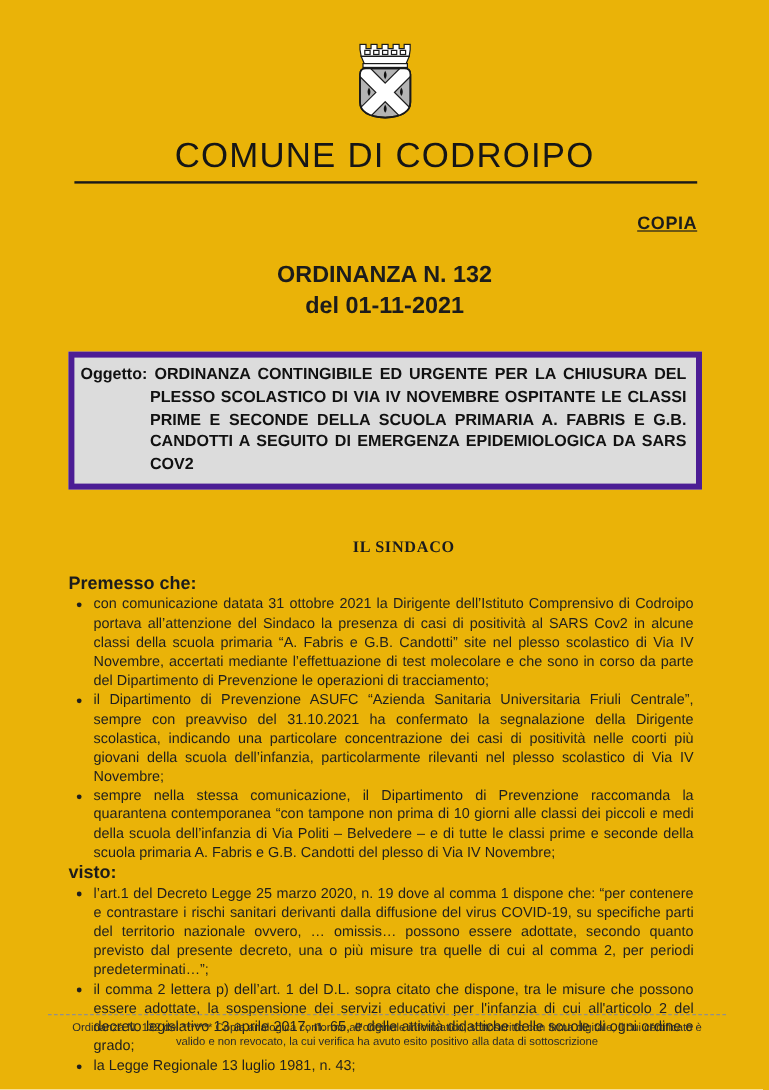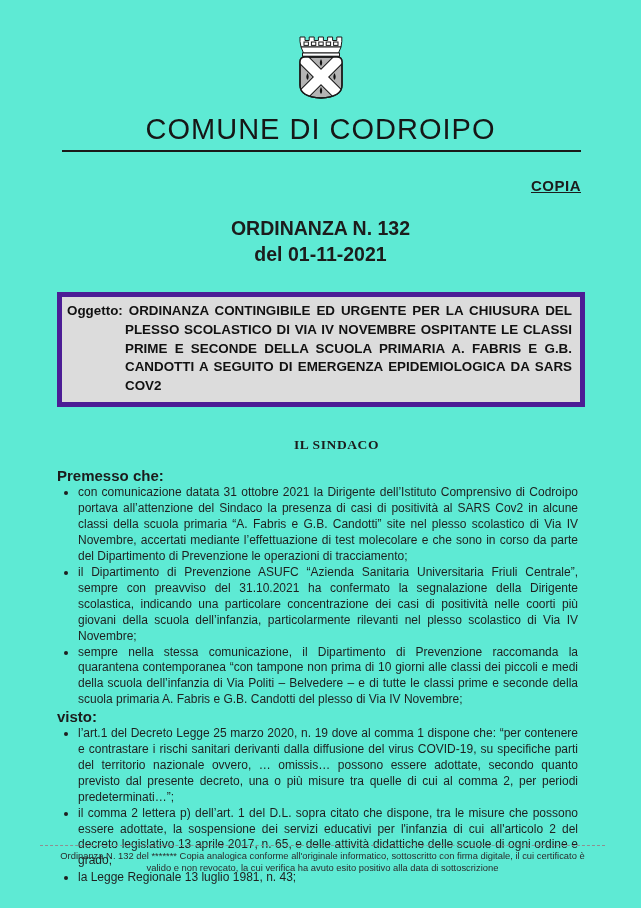--- a/index.html
+++ b/index.html
@@ -1,19 +1,19 @@
 <!DOCTYPE html>
 <html lang="it"><head>
 <meta charset="utf-8">
 <style>
   html,body{margin:0;padding:0;background:#ffffff;}
   .page{
     position:relative;
     width:641px;height:908px;
-    background:#5eead4;
+    background:#eab308;
     font-family:"Liberation Sans", sans-serif;
     color:#1c1c1c;
     overflow:hidden;
     box-sizing:border-box;
   }
   
   .crest-wrap{padding-top:36px;text-align:center;}
   .crest-wrap svg{display:inline-block;}
   .comune-title{
     margin-top:9px;
@@ -62,21 +62,21 @@
     font-size:13.4px;
     font-weight:bold;
     line-height:18.6px;
     text-align:justify;
     padding-left:58px;
     text-indent:-58px;
     color:#111;
   }
   
   .sindaco{
-    margin-top:30px;
+    margin-top:40px;
     text-align:center;
     font-family:"Liberation Serif", serif;
     font-size:13.5px;
     font-weight:bold;
     letter-spacing:.6px;
     padding-left:32px;
   }
   .section-heading{
     margin:14px 63px 1px 57px;
     font-family:Liberation Sans, sans-serif;

